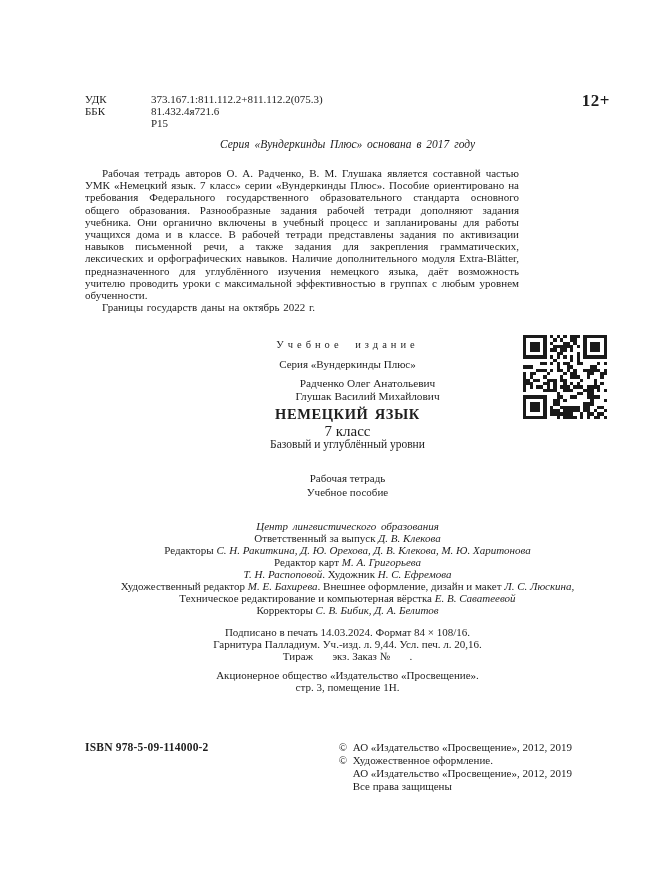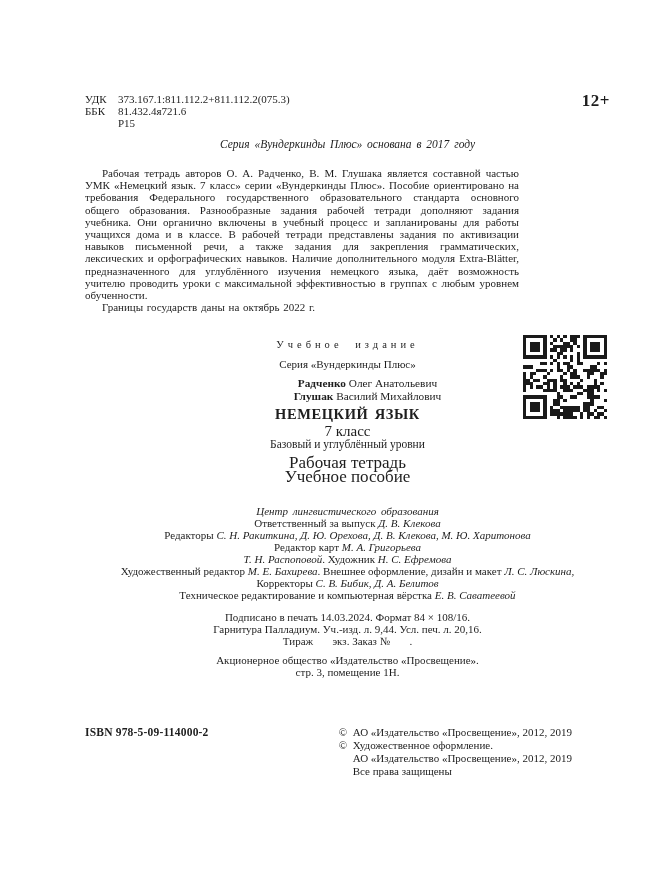--- a/index.html
+++ b/index.html
@@ -7,45 +7,45 @@
     position:relative;
     width:650px;height:869px;
     box-sizing:border-box;
     background:#ffffff;
     color:#1e1e1e;
     font-family:"Liberation Serif","DejaVu Serif",serif;
     padding:93px 40px 0 85px;
     overflow:hidden;
   }
   .it{font-style:italic;}
-  .bd{font-weight:bold;padding-left:40px;}
+  .bd{font-weight:normal;padding-left:40px;}
 
   
   .head-row{display:flex;justify-content:space-between;align-items:flex-start;}
   .codes{font-size:11px;line-height:12px;}
-  .code-row{display:flex;}
+  .code-row{display:flex;gap:33px;}
   .code-label{width:33px;flex:0 0 33px;}
   .age{font-size:17px;font-weight:bold;line-height:17px;letter-spacing:.5px;margin-top:-1px;}
 
   
   .series-note{margin-top:9px;text-align:center;font-style:italic;font-size:11.5px;line-height:13px;word-spacing:2px;}
 
   
   .annotation{margin-top:16px;width:434px;text-align:justify;font-size:11px;line-height:12.2px;word-spacing:1px;}
   .annotation p{margin:0;text-indent:17px;}
 
   
   .edition{margin-top:26px;text-align:center;}
   .edition-type{font-size:10.5px;letter-spacing:4px;word-spacing:6px;line-height:12px;}
   .edition-series{margin-top:7px;font-size:11px;line-height:12px;}
   .authors{margin-top:7px;font-size:11.3px;line-height:12.5px;}
   .book-title{margin-top:4px;font-size:14.5px;font-weight:bold;letter-spacing:.6px;line-height:16px;word-spacing:2px;}
   .grade{margin-top:3px;font-size:15px;line-height:12.5px;}
   .levels{font-size:11.5px;line-height:13px;}
-  .subtitles{margin-top:5px;font-size:17px;line-height:14px;}
+  .subtitles{margin-top:20px;font-size:11px;line-height:14px;}
 
   
   .credits{margin-top:21px;text-align:center;font-size:11px;line-height:12px;}
   .credits-dept{font-style:italic;word-spacing:2px;}
 
   
   .imprint{margin-top:10px;text-align:center;font-size:11px;line-height:12px;}
   .publisher{margin-top:7px;text-align:center;font-size:11px;line-height:12px;}
   .email-line{text-align:center;font-size:11px;line-height:12px;}
 
@@ -419,22 +419,22 @@
     </div>
 
   <div class="credits">
     <div class="credits-dept">Центр лингвистического образования</div>
     <div>
         <div class="credits-line"><span>Ответственный за выпуск </span><span class="it">Д. В. Клекова</span></div>
         <div class="credits-line"><span>Редакторы </span><span class="it">С. Н. Ракиткина,  Д. Ю. Орехова,  Д. В. Клекова,  М. Ю. Харитонова</span></div>
         <div class="credits-line"><span>Редактор карт </span><span class="it">М. А. Григорьева</span></div>
         <div class="credits-line"><span class="it">Т. Н. Распоповой</span><span>. Художник </span><span class="it">Н. С. Ефремова</span></div>
         <div class="credits-line"><span>Художественный редактор </span><span class="it">М. Е. Бахирева</span><span>. Внешнее оформление, дизайн и макет </span><span class="it">Л. С. Люскина,</span></div>
+        <div class="credits-line"><span>Техническое редактирование и компьютерная вёрстка </span><span class="it">Е. В. Саватеевой</span></div>
         <div class="credits-line"><span>Корректоры </span><span class="it">С. В. Бибик, Д. А. Белитов</span></div>
-        <div class="credits-line"><span>Техническое редактирование и компьютерная вёрстка </span><span class="it">Е. В. Саватеевой</span></div>
       </div>
   </div>
 
   <div class="imprint">
       <div class="imprint-line">Подписано в печать 14.03.2024. Формат 84 × 108/16.</div>
       <div class="imprint-line">Гарнитура Палладиум. Уч.-изд. л. 9,44. Усл. печ. л. 20,16.</div>
       <div class="imprint-line">Тираж&nbsp;&nbsp;&nbsp;&nbsp;&nbsp;&nbsp;&nbsp;экз. Заказ №&nbsp;&nbsp;&nbsp;&nbsp;&nbsp;&nbsp;&nbsp;.</div>
     </div>
 
   <div class="publisher">

